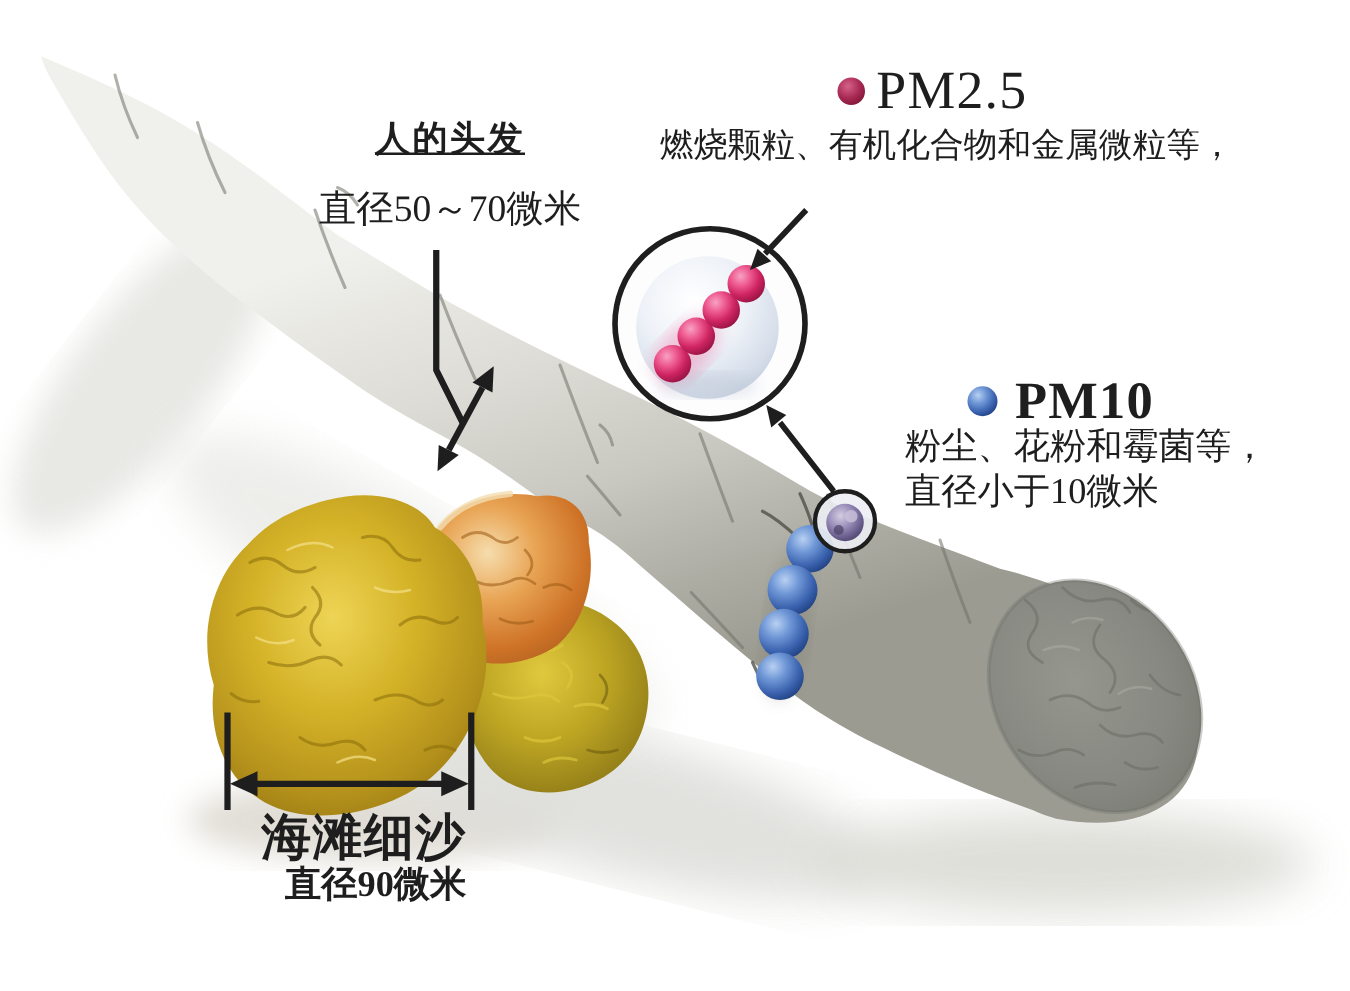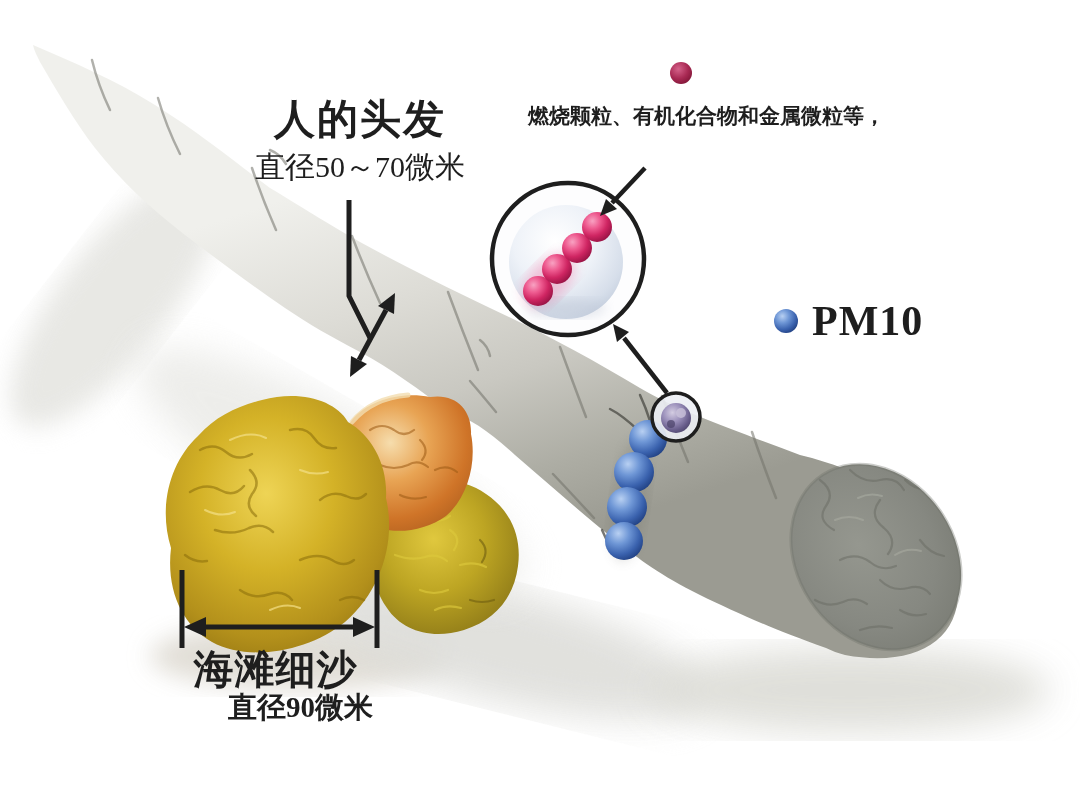--- a/index.html
+++ b/index.html
@@ -2,27 +2,27 @@
 <html style="--ink: #1e1e1e; --pm25-red: #a82953; --pm10-blue: #3a62ae; --sand-gold: #c5a11d; --hair-gray: #c8c7c0;"><head>
 <meta charset="utf-8">
 <style>
   html,body{margin:0;padding:0;background:#ffffff;}
   .canvas{
     position:relative;width:1080px;height:793px;background:#ffffff;overflow:hidden;
     font-family:"Liberation Serif","DejaVu Serif",serif;color:var(--ink,#1e1e1e);
   }
   .canvas svg{position:absolute;left:0;top:0;}
   .lbl{position:absolute;white-space:nowrap;color:var(--ink,#1e1e1e);}
-  .lbl-hair-main{left:250px;top:92px;width:220px;text-align:center;font-size:41px;font-weight:700;letter-spacing:2px;}
+  .lbl-hair-main{left:250px;top:92px;width:220px;text-align:center;font-size:28px;font-weight:700;letter-spacing:2px;text-decoration:underline;}
   .lbl-hair-sub{left:230px;top:147px;width:260px;text-align:center;font-size:30px;font-weight:400;}
   .lbl-pm25{left:701px;top:48px;font-size:43px;font-weight:400;letter-spacing:1px;}
-  .lbl-pm25-desc{left:528px;top:97px;font-size:21px;line-height:38px;font-weight:700;}
+  .lbl-pm25-desc{left:528px;top:97px;font-size:27px;line-height:38px;font-weight:400;}
   .lbl-pm10{left:812px;top:297px;font-size:42px;font-weight:700;letter-spacing:1px;}
   .lbl-pm10-desc{left:724px;top:339px;font-size:29px;line-height:36px;font-weight:400;}
-  .lbl-sand-main{left:178px;top:642px;width:195px;text-align:center;font-size:40px;font-weight:700;letter-spacing:1px;}
+  .lbl-sand-main{left:178px;top:642px;width:195px;text-align:right;font-size:40px;font-weight:700;letter-spacing:1px;}
   .lbl-sand-sub{left:178px;top:688px;width:195px;text-align:right;font-size:29px;font-weight:700;}
   .ink{stroke:var(--ink,#161616);}
   .inkfill{fill:var(--ink,#161616);}
 </style>
 </head>
 <body>
 
 <div class="canvas">
 
 <svg width="1080" height="793" viewBox="0 0 1080 793">
@@ -286,21 +286,26 @@
     <polygon class="inkfill" points="613,324 629,332 617,342"></polygon>
   </g>
 
   <circle cx="681" cy="73" r="11" fill="url(#pm25Dot)"></circle>
   <circle cx="786" cy="321" r="12" fill="url(#blueSphere)"></circle>
 </svg>
 
   <div class="lbl lbl-hair-main">人的头发</div>
   <div class="lbl lbl-hair-sub">直径50～70微米</div>
 
+  <div class="lbl lbl-pm25">PM2.5</div>
   <div class="lbl lbl-pm25-desc">
     <div>燃烧颗粒、有机化合物和金属微粒等，</div>
   </div>
 
   <div class="lbl lbl-pm10">PM10</div>
+  <div class="lbl lbl-pm10-desc">
+    <div>粉尘、花粉和霉菌等，</div>
+    <div>直径小于10微米</div>
+  </div>
 
   <div class="lbl lbl-sand-main">海滩细沙</div>
   <div class="lbl lbl-sand-sub">直径90微米</div>
 </div>
 
 </body></html>

